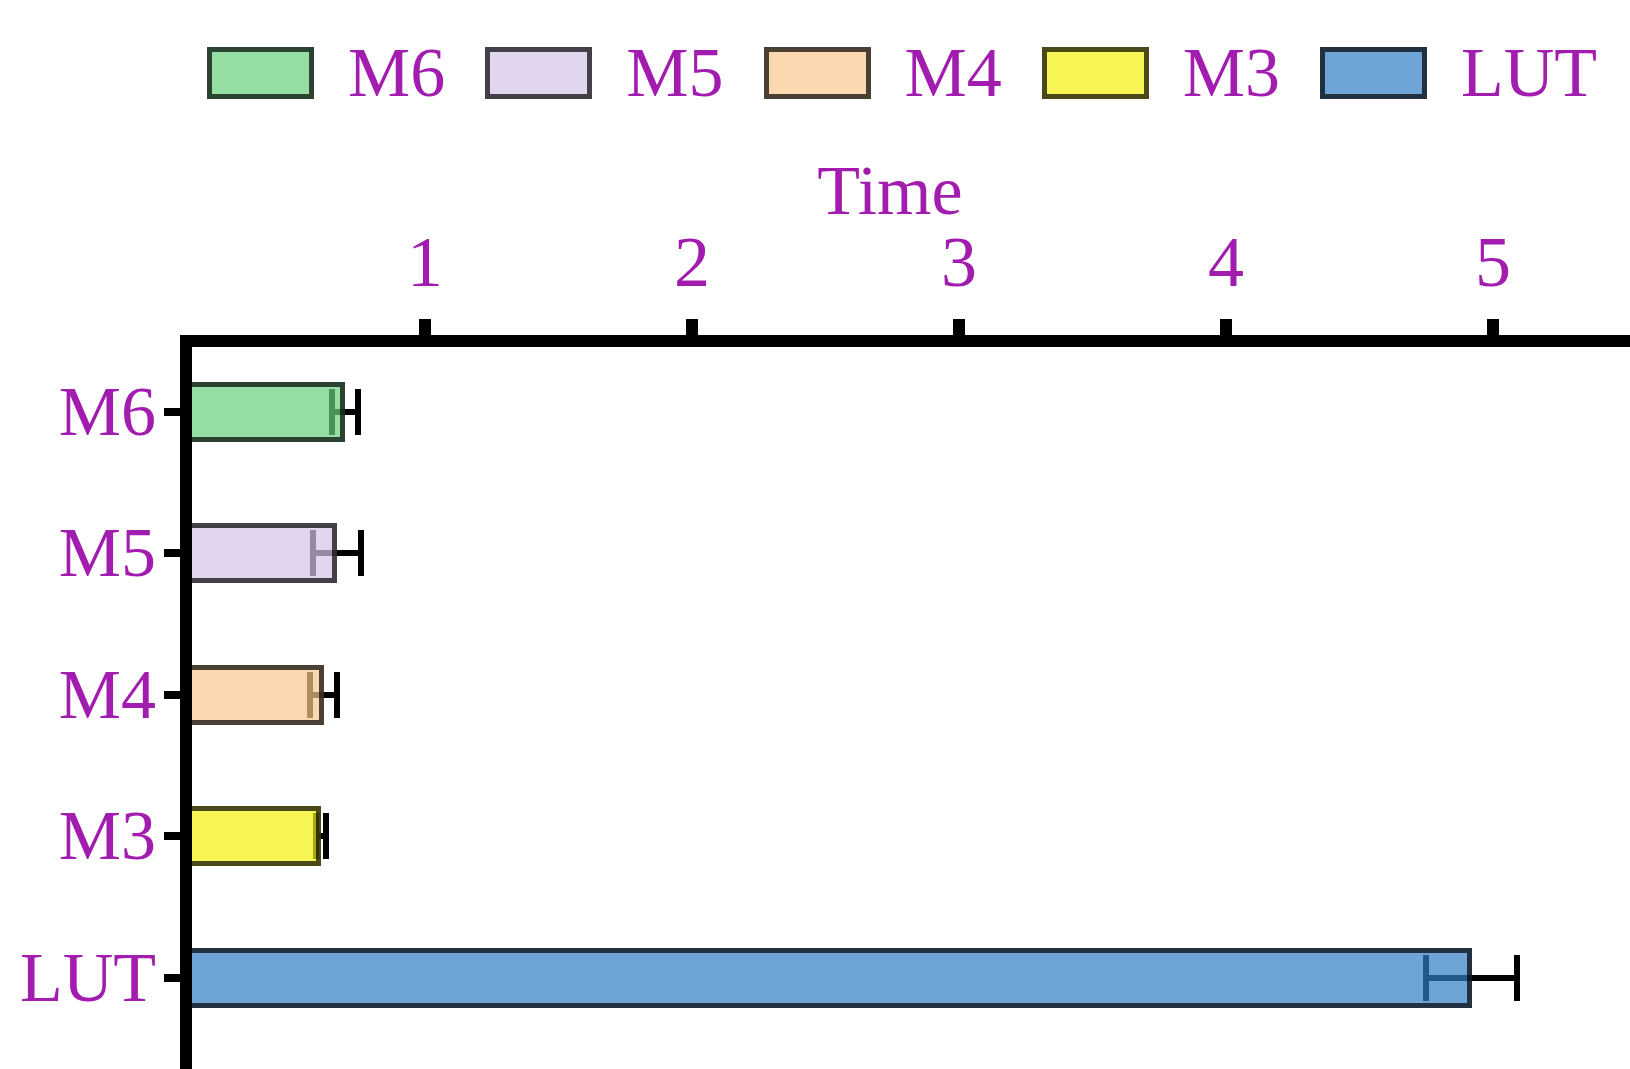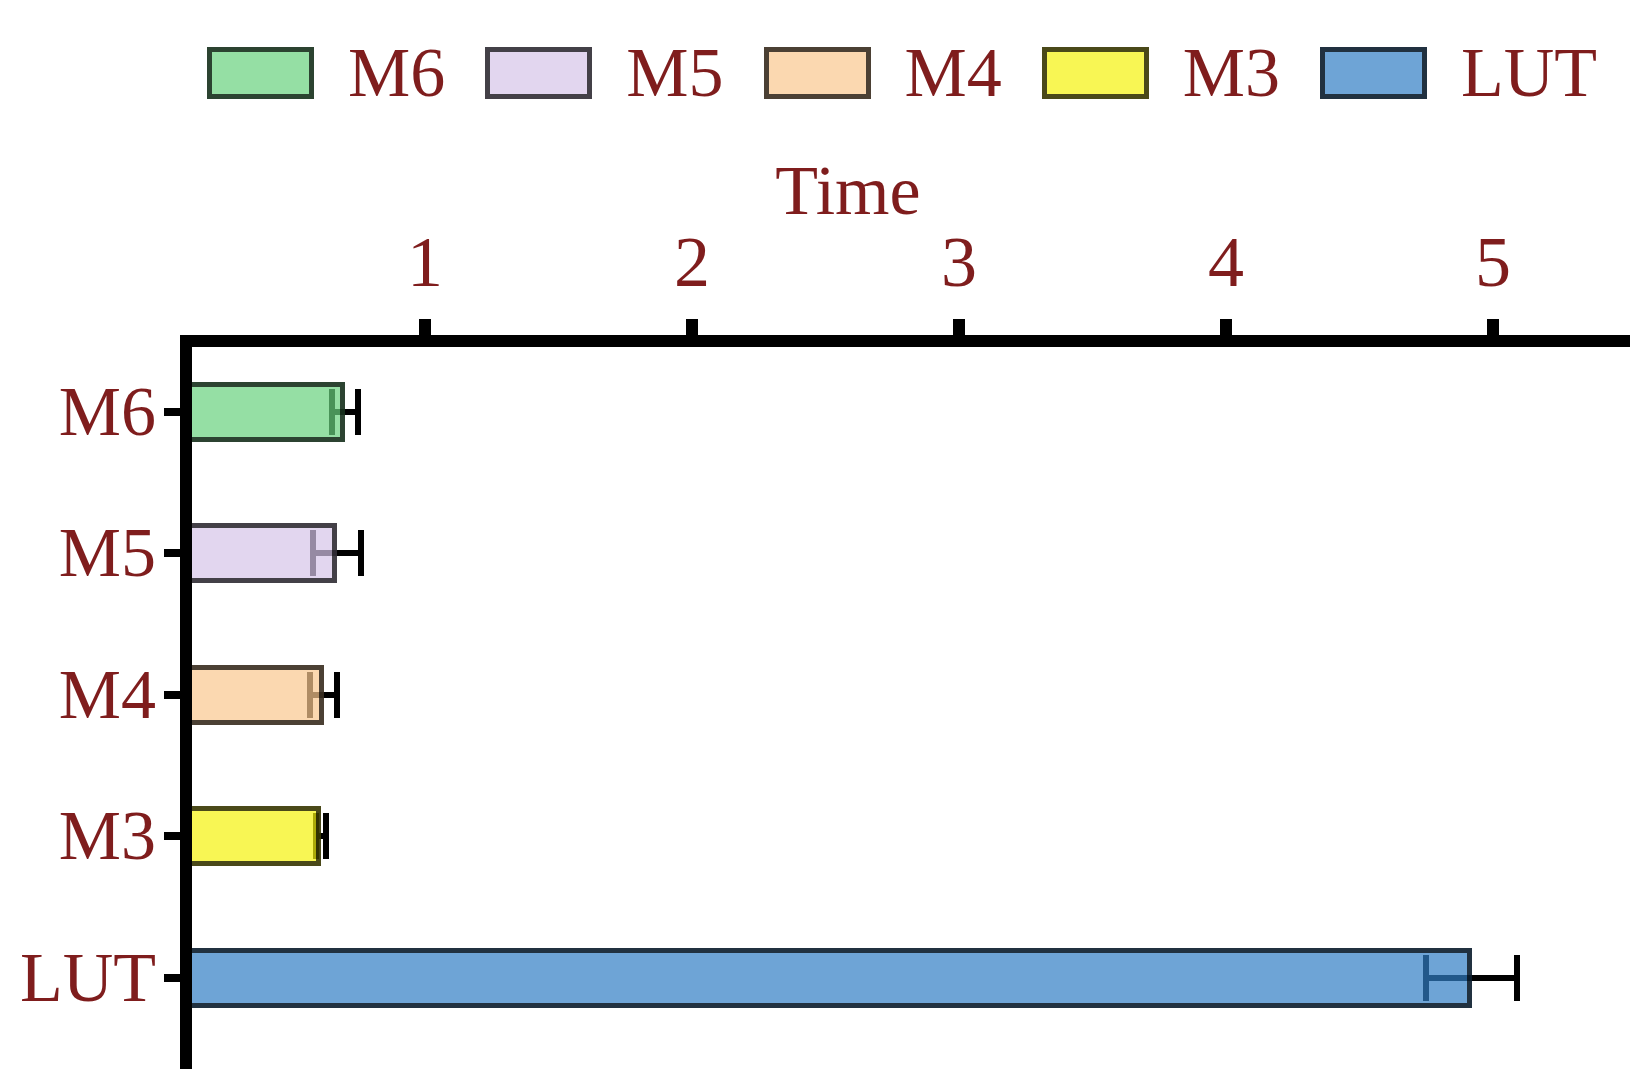--- a/index.html
+++ b/index.html
@@ -1,30 +1,30 @@
 <!DOCTYPE html>
 <html><head>
 <meta charset="utf-8">
 <style>
   html,body{margin:0;padding:0;background:#fff;}
   #canvas{
     position:relative;width:1630px;height:1069px;background:#ffffff;
-    font-family:"Liberation Serif","DejaVu Serif",serif;color:#7f1d1d;overflow:hidden;
+    font-family:"Liberation Serif","DejaVu Serif",serif;color:#a21caf;overflow:hidden;
   }
   
   #legend{
     position:absolute;left:207px;top:37px;height:72px;
     display:flex;align-items:center;gap:40px;z-index:5;
   }
   .legend-item{display:flex;align-items:center;gap:34px;}
   .legend-swatch{width:97px;height:42px;border:5px solid rgba(0,0,0,0.7);}
   .legend-label{font-size:70px;line-height:70px;white-space:nowrap;}
   
   #axis-title{
-    position:absolute;left:598px;top:156px;width:500px;text-align:center;
+    position:absolute;left:640px;top:156px;width:500px;text-align:center;
     font-size:70px;line-height:70px;z-index:4;
   }
   .x-tick-label{
     position:absolute;top:226px;width:160px;text-align:center;
     font-size:72px;line-height:72px;z-index:4;
   }
   .category-label{
     position:absolute;left:0;width:156px;text-align:right;
     font-size:70px;line-height:70px;z-index:4;white-space:nowrap;
   }

